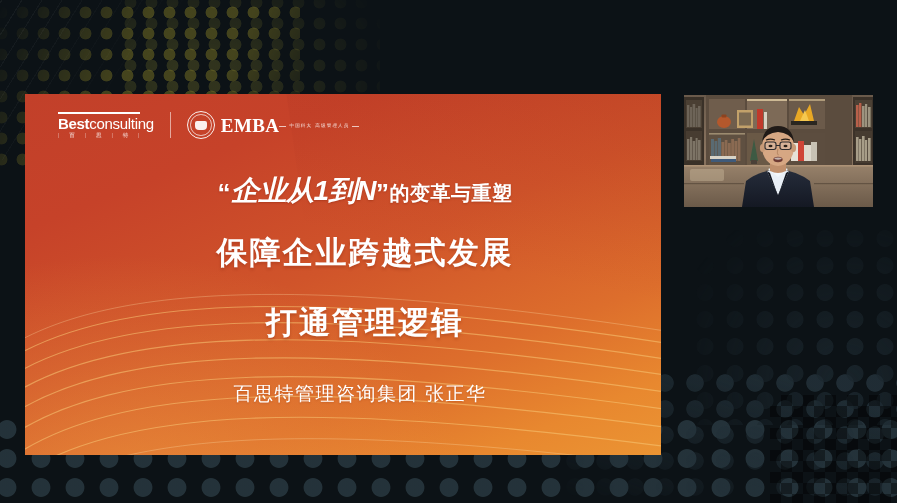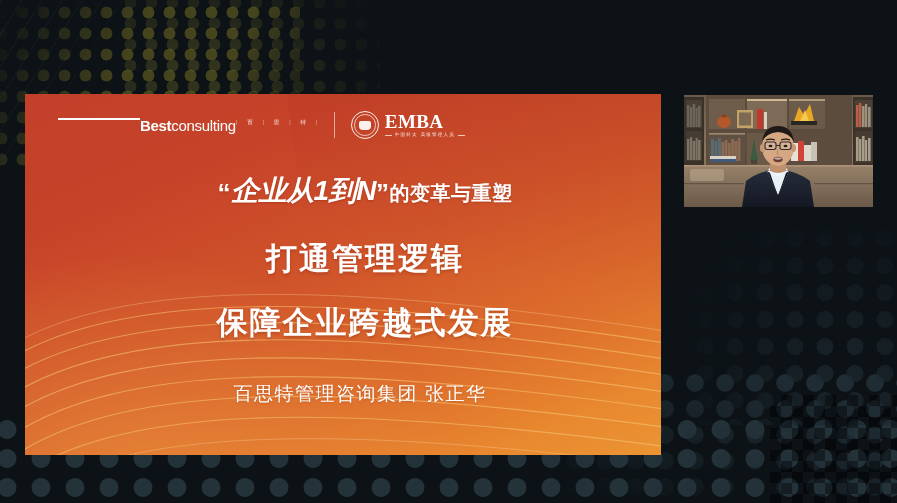--- a/index.html
+++ b/index.html
@@ -152,21 +152,21 @@
   .logo-bar {
     position: absolute;
     left: 33px;
     top: 17px;
     display: flex;
     align-items: center;
     gap: 14px;
   }
   .logo-best {
     display: flex;
-    flex-direction: row;
+    flex-direction: column;
     align-items: flex-start;
     line-height: 1;
   }
   .logo-best .rule-top {
     width: 82px;
     height: 2px;
     background: #ffffff;
     margin-bottom: 2px;
   }
   .logo-best .word {
@@ -221,21 +221,21 @@
     border: 0.8px solid rgba(255,255,255,0.7);
   }
   .seal .seal-core {
     width: 12px;
     height: 9px;
     border-radius: 2px 2px 4px 4px;
     background: rgba(255,255,255,0.92);
   }
   .emba-text {
     display: flex;
-    flex-direction: column;
+    flex-direction: row;
     line-height: 1;
   }
   .emba-text .big {
     font-family: "Liberation Serif", serif;
     font-size: 19px;
     font-weight: 700;
     color: #ffffff;
     letter-spacing: 0.4px;
   }
   .emba-text .small {
@@ -401,23 +401,23 @@
       </div>
 
     </div>
 
     <div class="slide-text">
 
       <div class="eyebrow">
         <span class="qmark">“</span><span class="emph">企业从</span><span class="emph">1</span><span class="emph">到</span><span class="emph">N</span><span class="qmark">”</span><span class="tail">的变革与重塑</span>
       </div>
 
+      <div class="headline second">保障企业跨越式发展</div>
+
       <div class="headline first">打通管理逻辑</div>
-
-      <div class="headline second">保障企业跨越式发展</div>
     </div>
 
     <div class="byline">百思特管理咨询集团 张正华</div>
   </div>
 
   <div id="webcam">
     <div class="cam-scene">
       <svg viewBox="0 0 189 112" preserveAspectRatio="none" aria-hidden="true">
         <defs>
           <linearGradient id="wallG" x1="0" y1="0" x2="0" y2="1">

